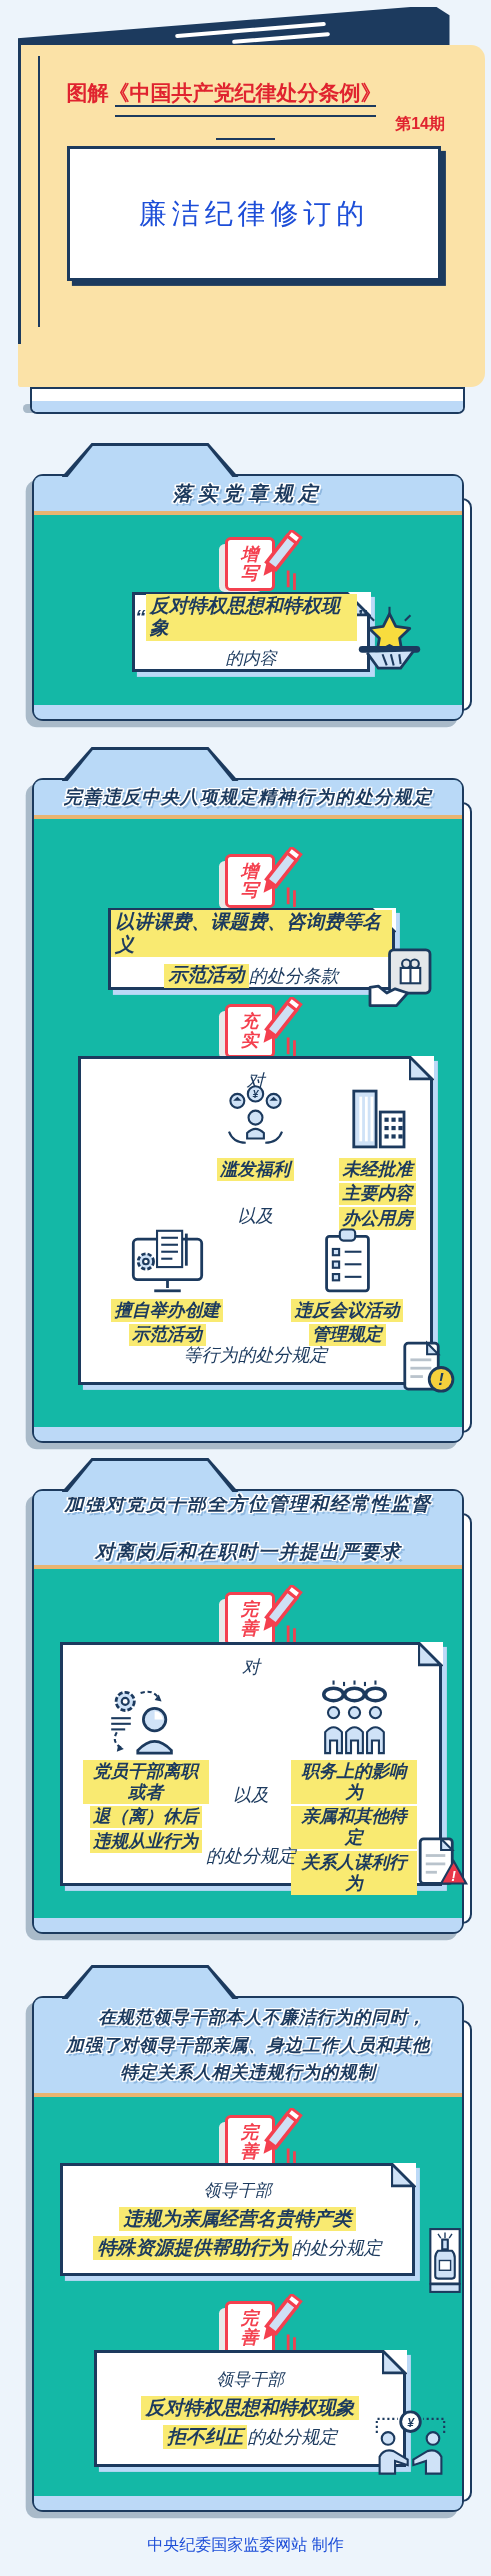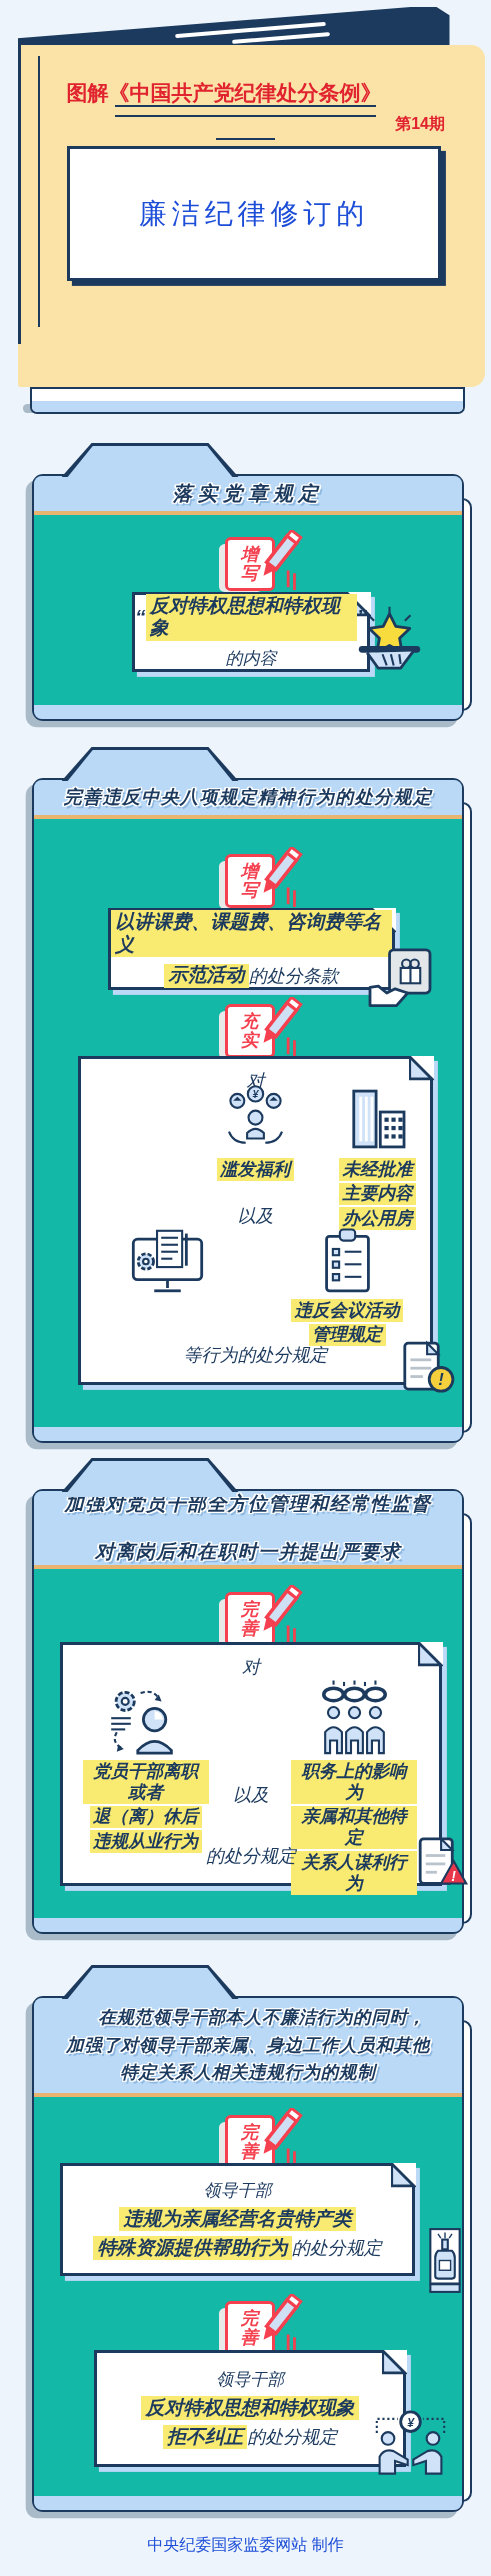--- a/index.html
+++ b/index.html
@@ -305,20 +305,24 @@
             <g stroke="#1c3a5e" stroke-width="3">
                 <line x1="46" y1="14" x2="70" y2="14"></line>
                 <line x1="46" y1="24" x2="70" y2="24"></line>
                 <line x1="46" y1="34" x2="70" y2="34"></line>
                 <line x1="46" y1="44" x2="62" y2="44"></line>
               </g>
             <line x1="82" y1="8" x2="82" y2="54" stroke="#1c3a5e" stroke-width="4"></line>
             <circle cx="24" cy="48" r="11" fill="#cfe2f7" stroke="#1c3a5e" stroke-width="4" stroke-dasharray="6 3"></circle>
             <circle cx="24" cy="48" r="4" fill="#fff" stroke="#1c3a5e" stroke-width="3"></circle>
           </svg>
+          <div class="lbl">
+            <span class="hl">擅自举办创建</span>
+            <span class="hl">示范活动</span>
+          </div>
         </div>
 
         <div class="col" style="left:196px;top:169px;width:140px;">
           <svg width="53" height="67" viewBox="0 0 76 96">
             <rect x="8" y="12" width="60" height="78" rx="4" fill="#fff" stroke="#1c3a5e" stroke-width="4"></rect>
             <rect x="27" y="2" width="22" height="16" rx="5" fill="#cfe2f7" stroke="#1c3a5e" stroke-width="3"></rect>
             <g stroke="#1c3a5e" stroke-width="3" fill="#cfe2f7">
               <rect x="17" y="30" width="9" height="9"></rect>
                 <rect x="17" y="48" width="9" height="9"></rect>
                 <rect x="17" y="66" width="9" height="9"></rect>

